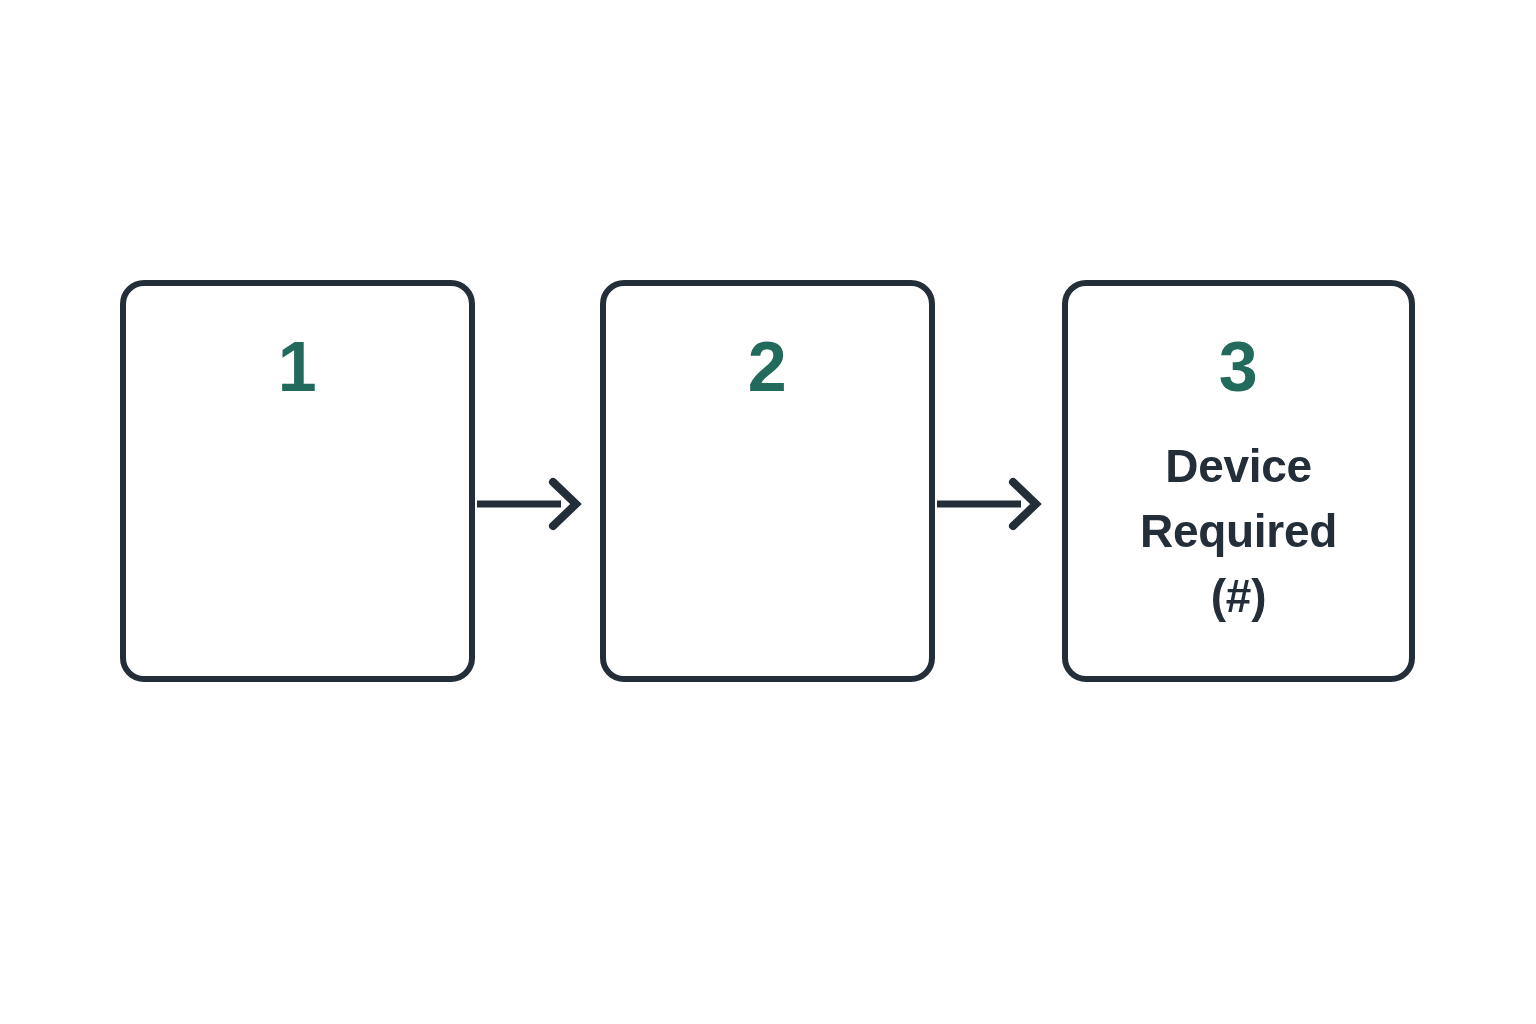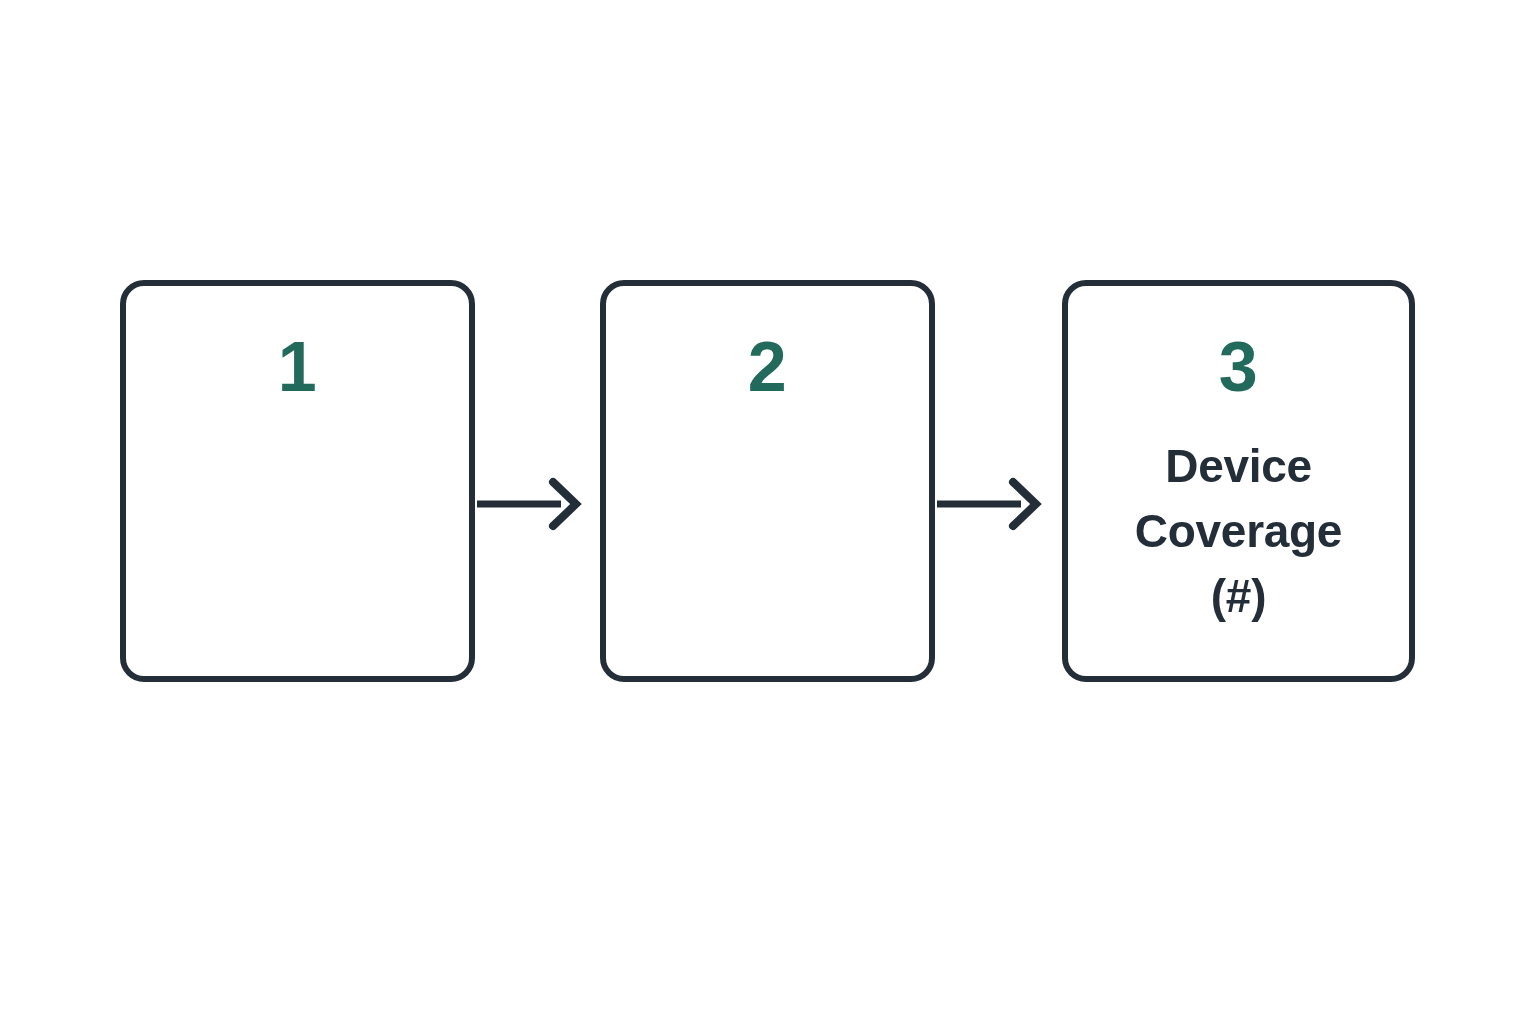--- a/index.html
+++ b/index.html
@@ -113,18 +113,18 @@
     <div class="flow-arrow arrow-2">
       <svg viewBox="0 0 112 60" preserveAspectRatio="none">
         <line x1="4" y1="30" x2="88" y2="30" stroke="#232e38" stroke-width="7" stroke-linecap="butt"></line>
         <polyline points="80,8 103,30 80,52" fill="none" stroke="#232e38" stroke-width="8" stroke-linecap="round" stroke-linejoin="miter"></polyline>
       </svg>
     </div>
 
     <div class="step-box box-3">
       <div class="step-number">3</div>
       <div class="step-label">Device
-Coverage
+Required
 (#)</div>
     </div>
 
   </div>
 </div>
 
 </body></html>

